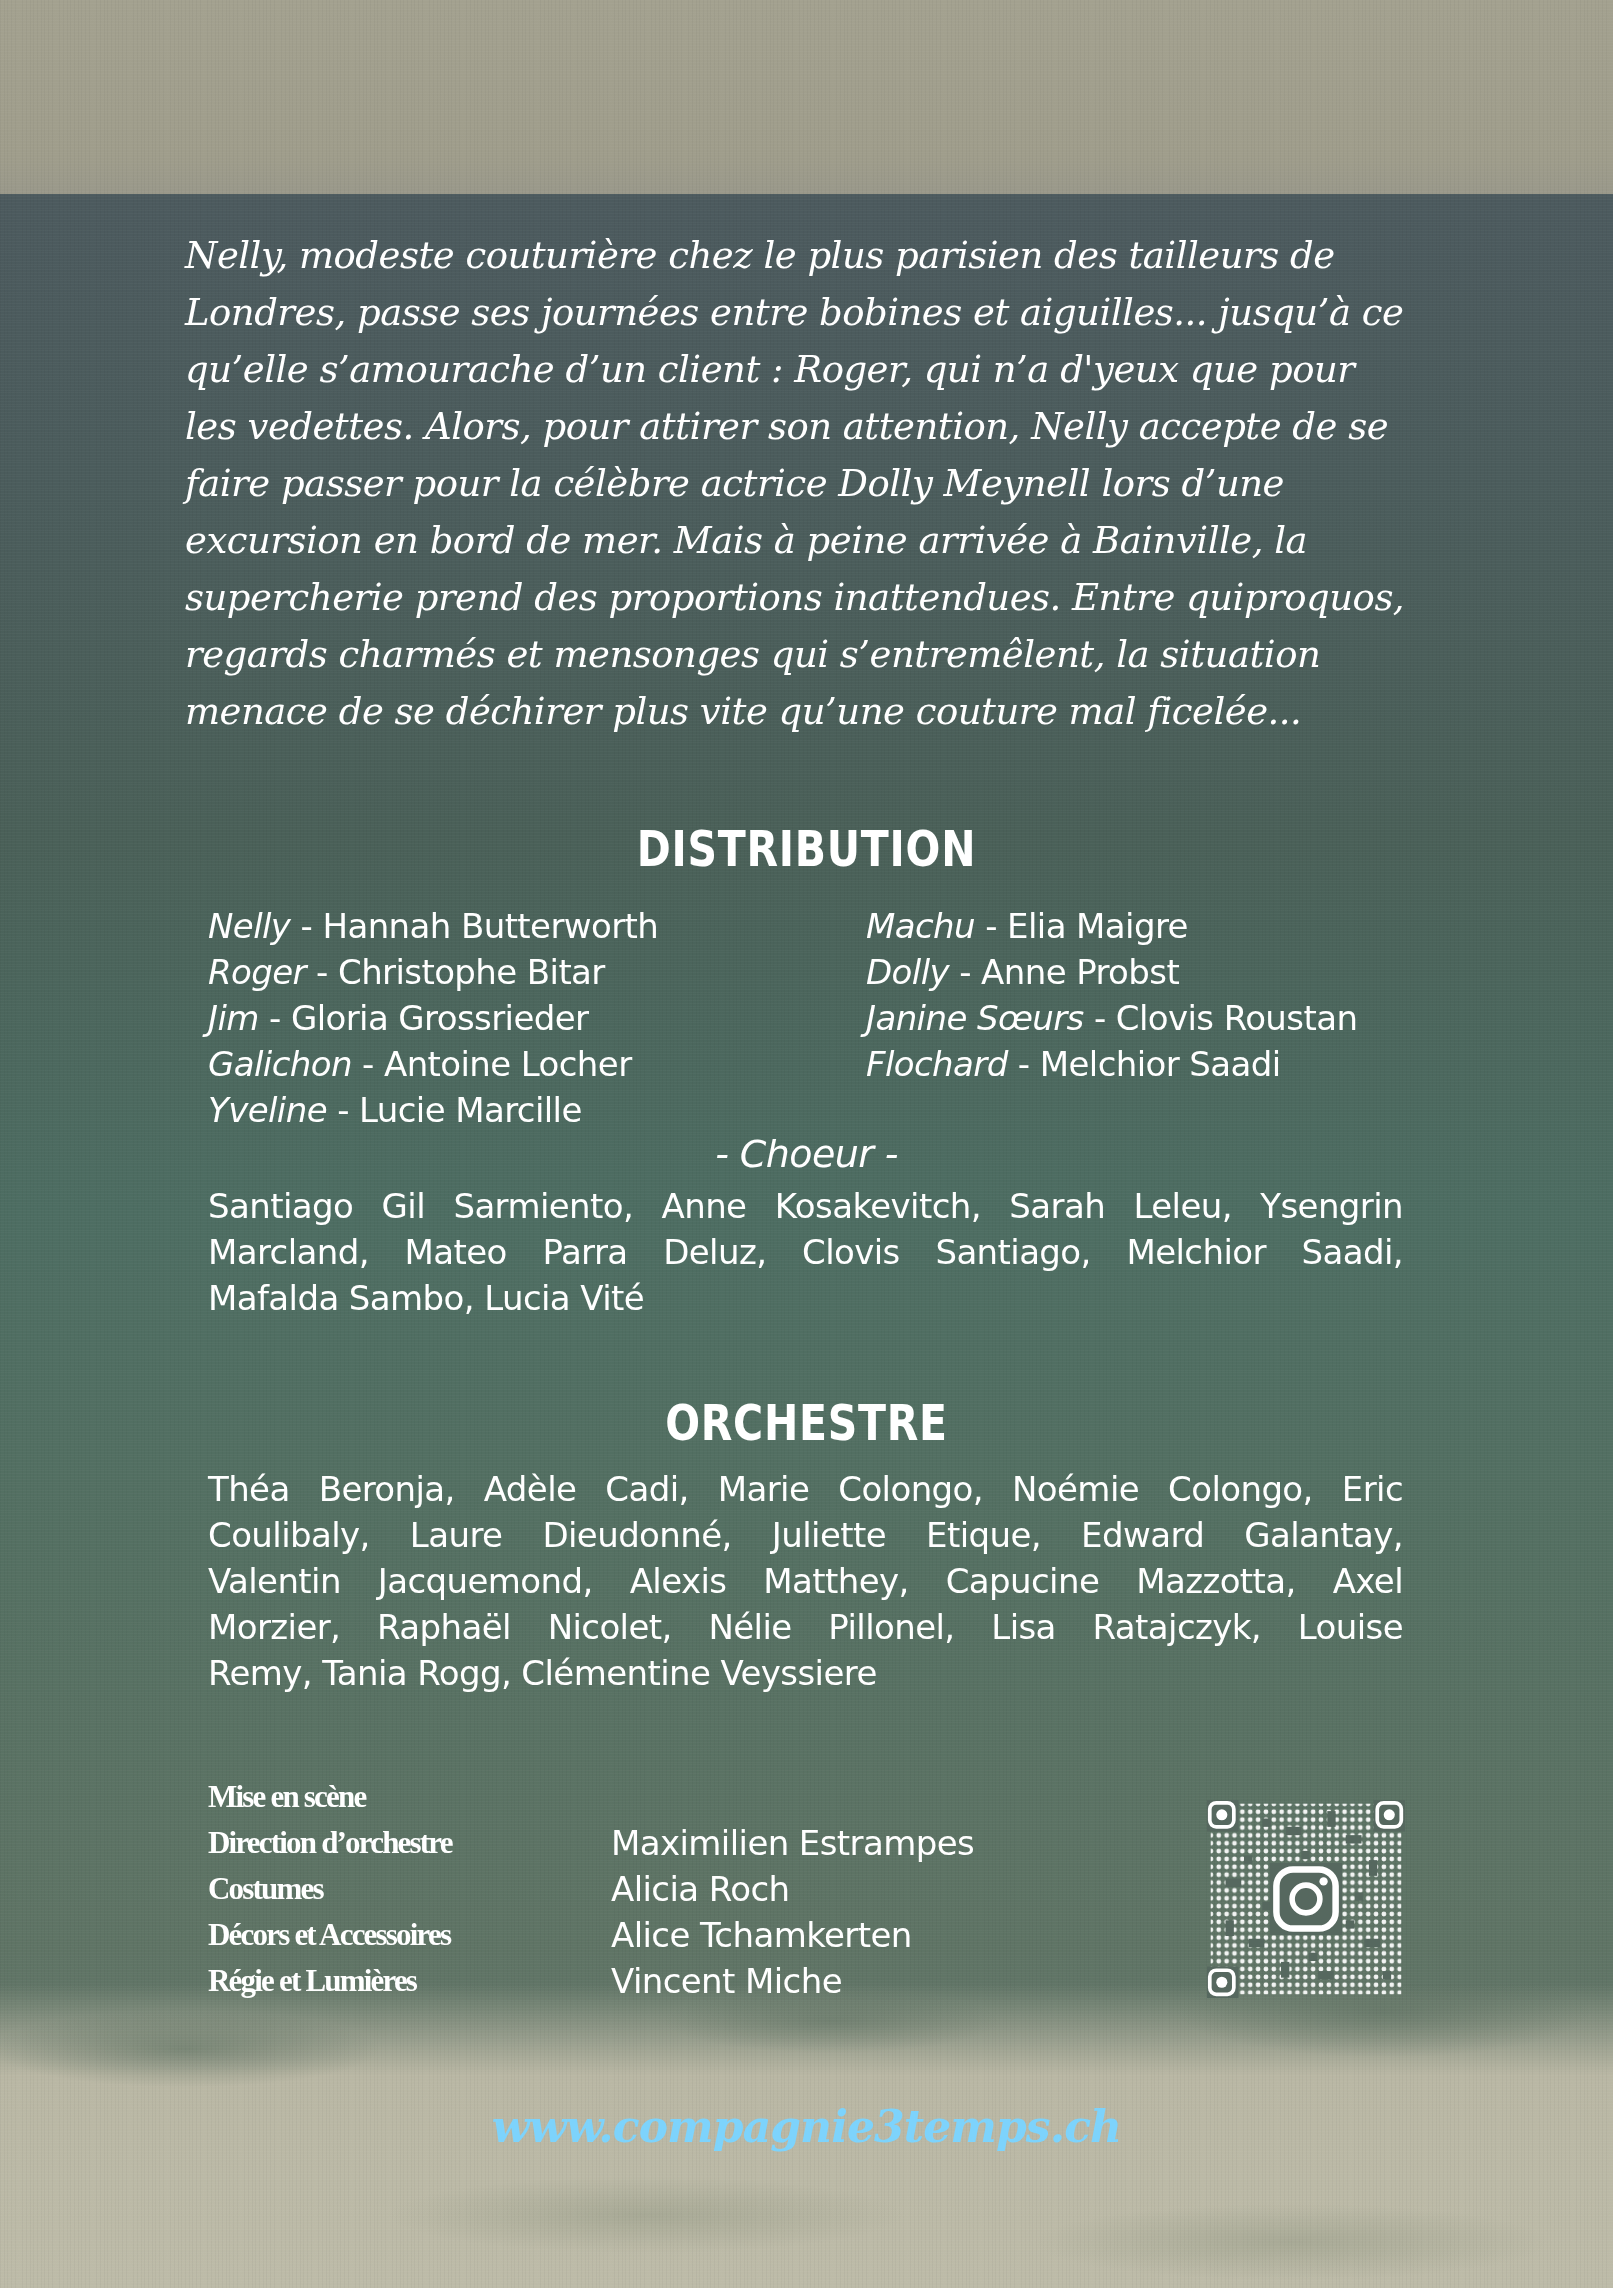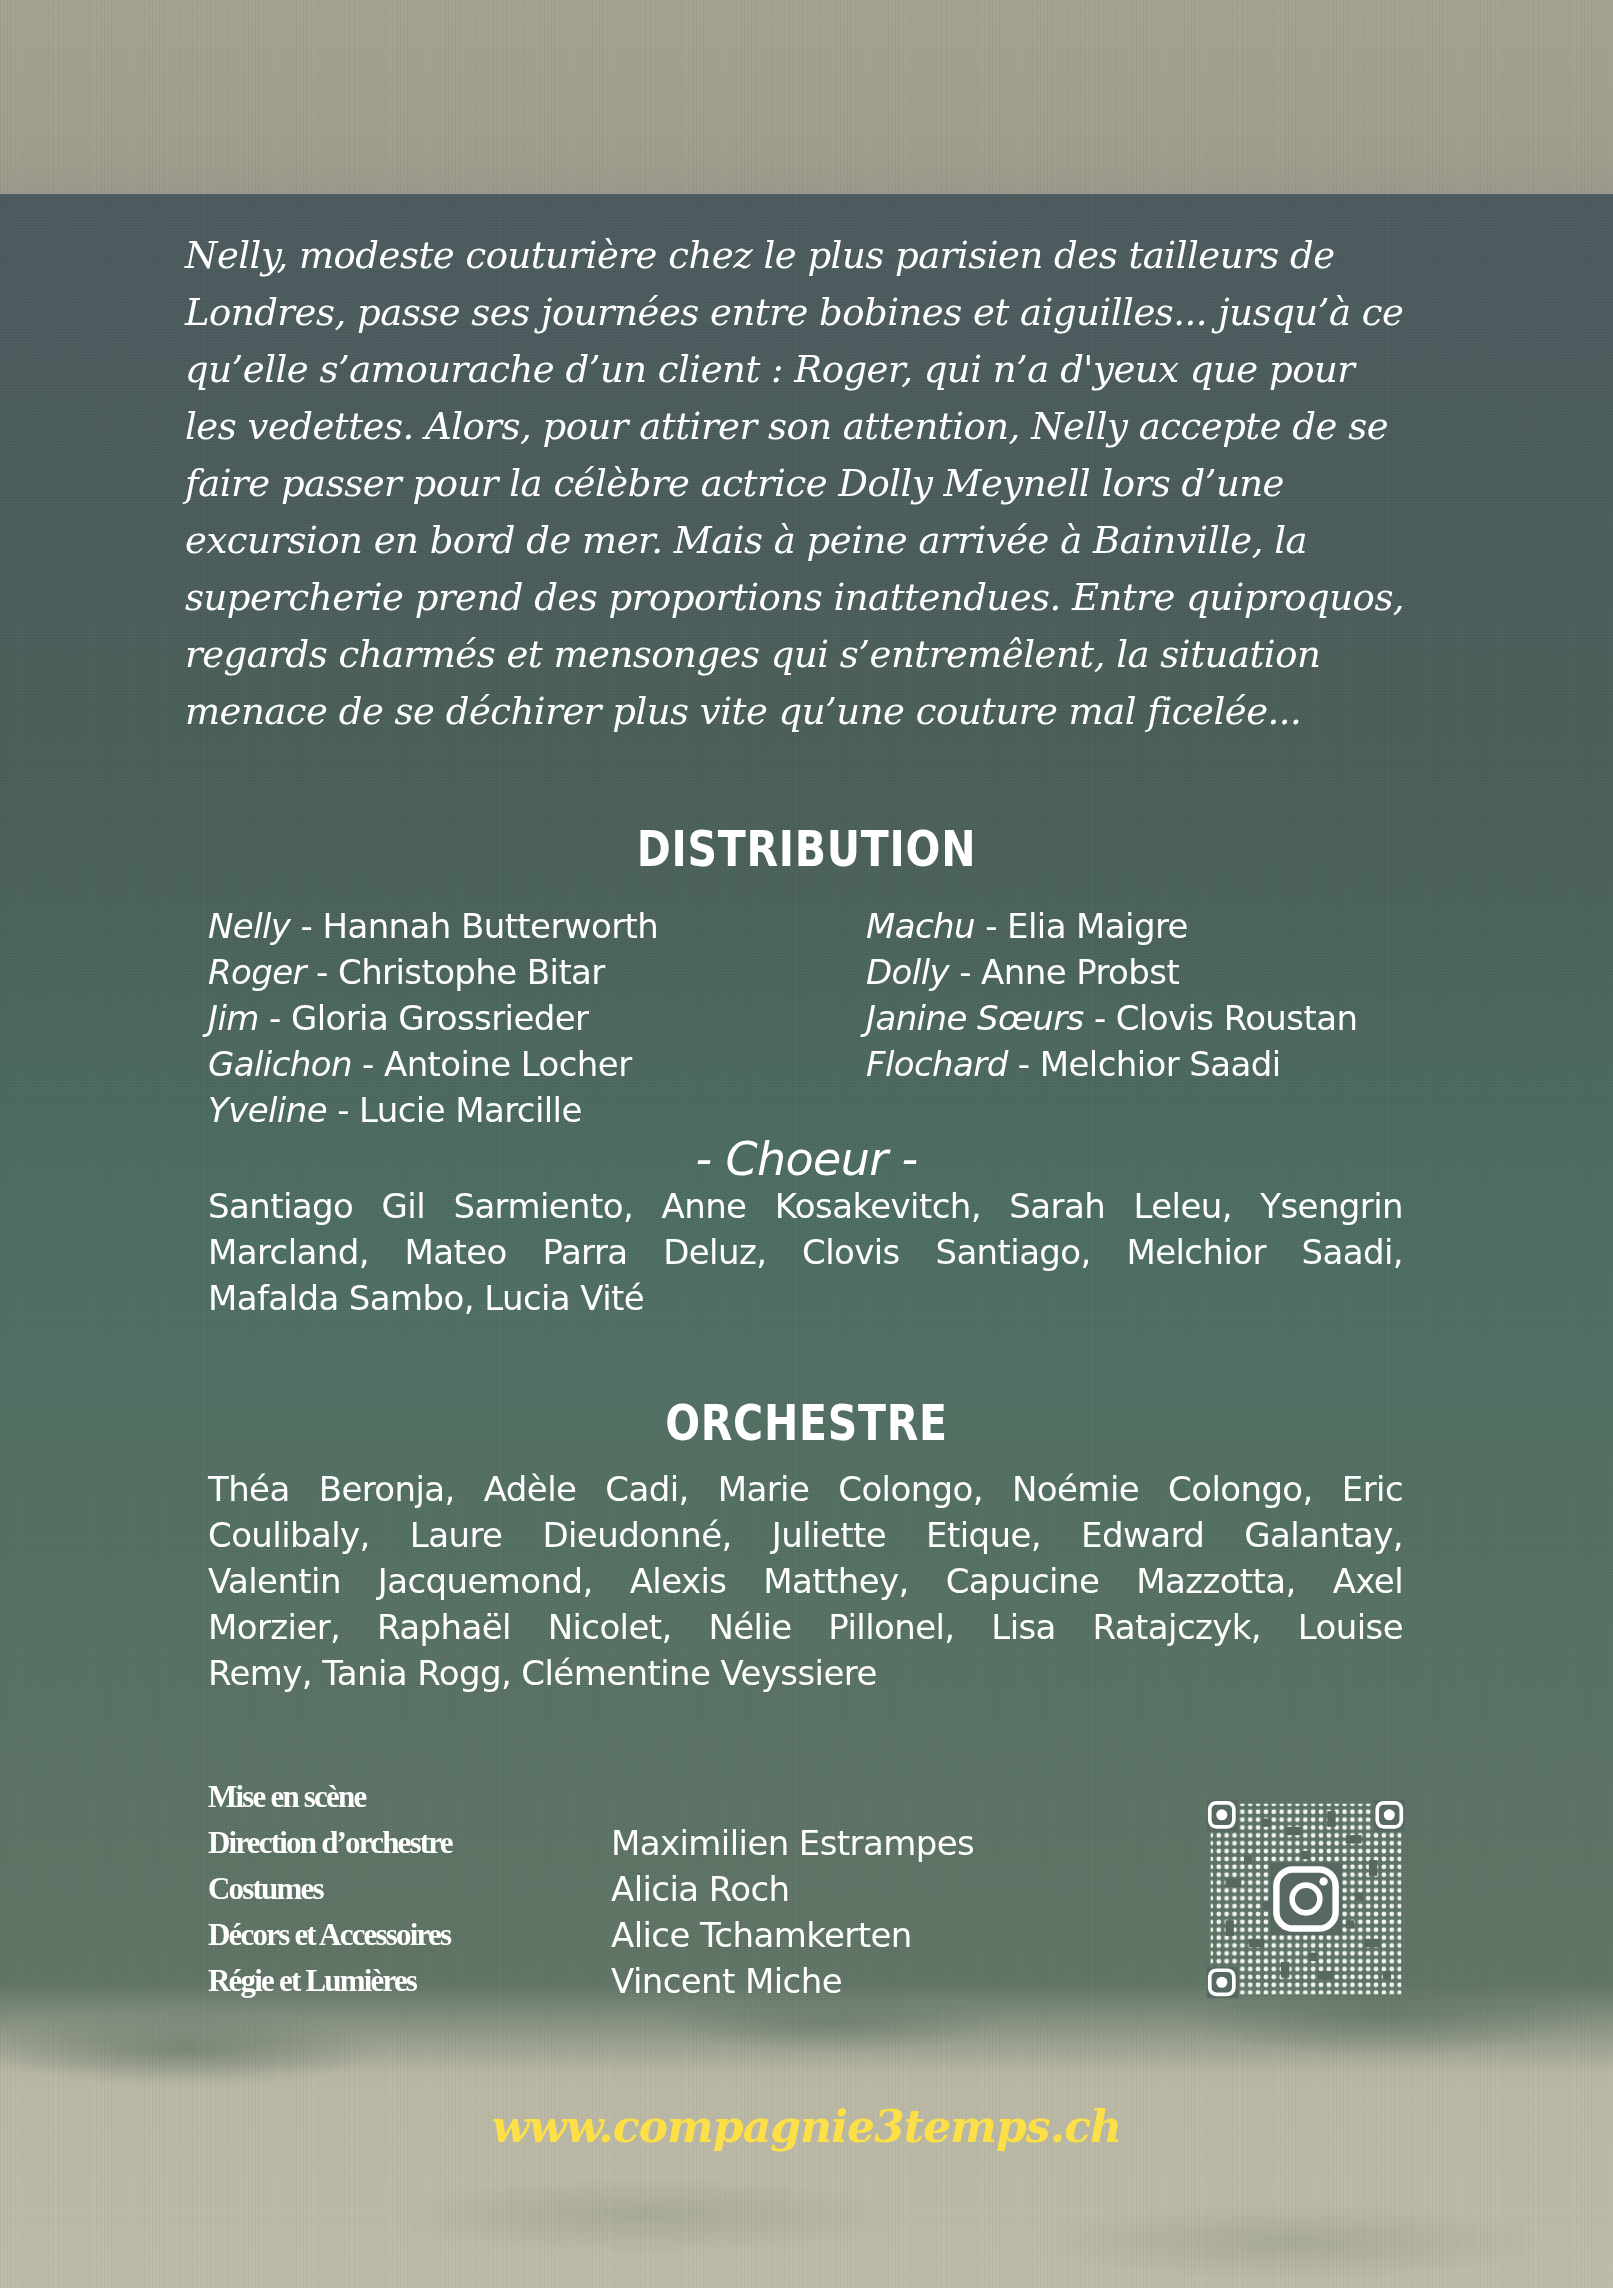--- a/index.html
+++ b/index.html
@@ -68,21 +68,21 @@
       position: absolute; top: 903px; font-size: 34px; line-height: 46px;
       font-family: "DejaVu Sans", sans-serif; letter-spacing: -0.6px;
     }
     .cast-left { left: 208px; }
     .cast-right { left: 866px; }
     .cast .row { display: block; white-space: nowrap; }
     .cast .role { font-style: italic; }
 
     .choeur-label {
       position: absolute; top: 1132px; left: 0; width: 1613px; text-align: center;
-      font-style: italic; font-size: 46px; letter-spacing: -0.6px;
+      font-style: italic; font-size: 38px; letter-spacing: -0.6px;
     }
     .justified-block {
       position: absolute; left: 208px; width: 1195px;
       font-size: 34px; line-height: 46px; letter-spacing: -0.6px;
     }
     .justified-block .jl {
       display: block; text-align: justify; text-align-last: justify; white-space: nowrap;
     }
     .justified-block .jl.last { text-align-last: left; }
     .choeur-names { top: 1183px; }
@@ -99,21 +99,21 @@
     }
     .crew .who { letter-spacing: -0.6px; }
 
     .qr {
       position: absolute; left: 1207px; top: 1800px; width: 198px; height: 198px;
     }
 
     .website {
       position: absolute; top: 2101px; left: 0; width: 1613px; text-align: center;
       font-family: "DejaVu Serif", serif; font-style: italic; font-weight: bold;
-      font-size: 44px; color: #fde047; letter-spacing: -0.9px;
+      font-size: 44px; color: #7dd3fc; letter-spacing: -0.9px;
     }
   </style>
 </head>
 <body>
 
 <div class="bg">
   <div class="sky"></div>
   <div class="sea"></div>
   <div class="foam"></div>
   <div class="grain"></div>

